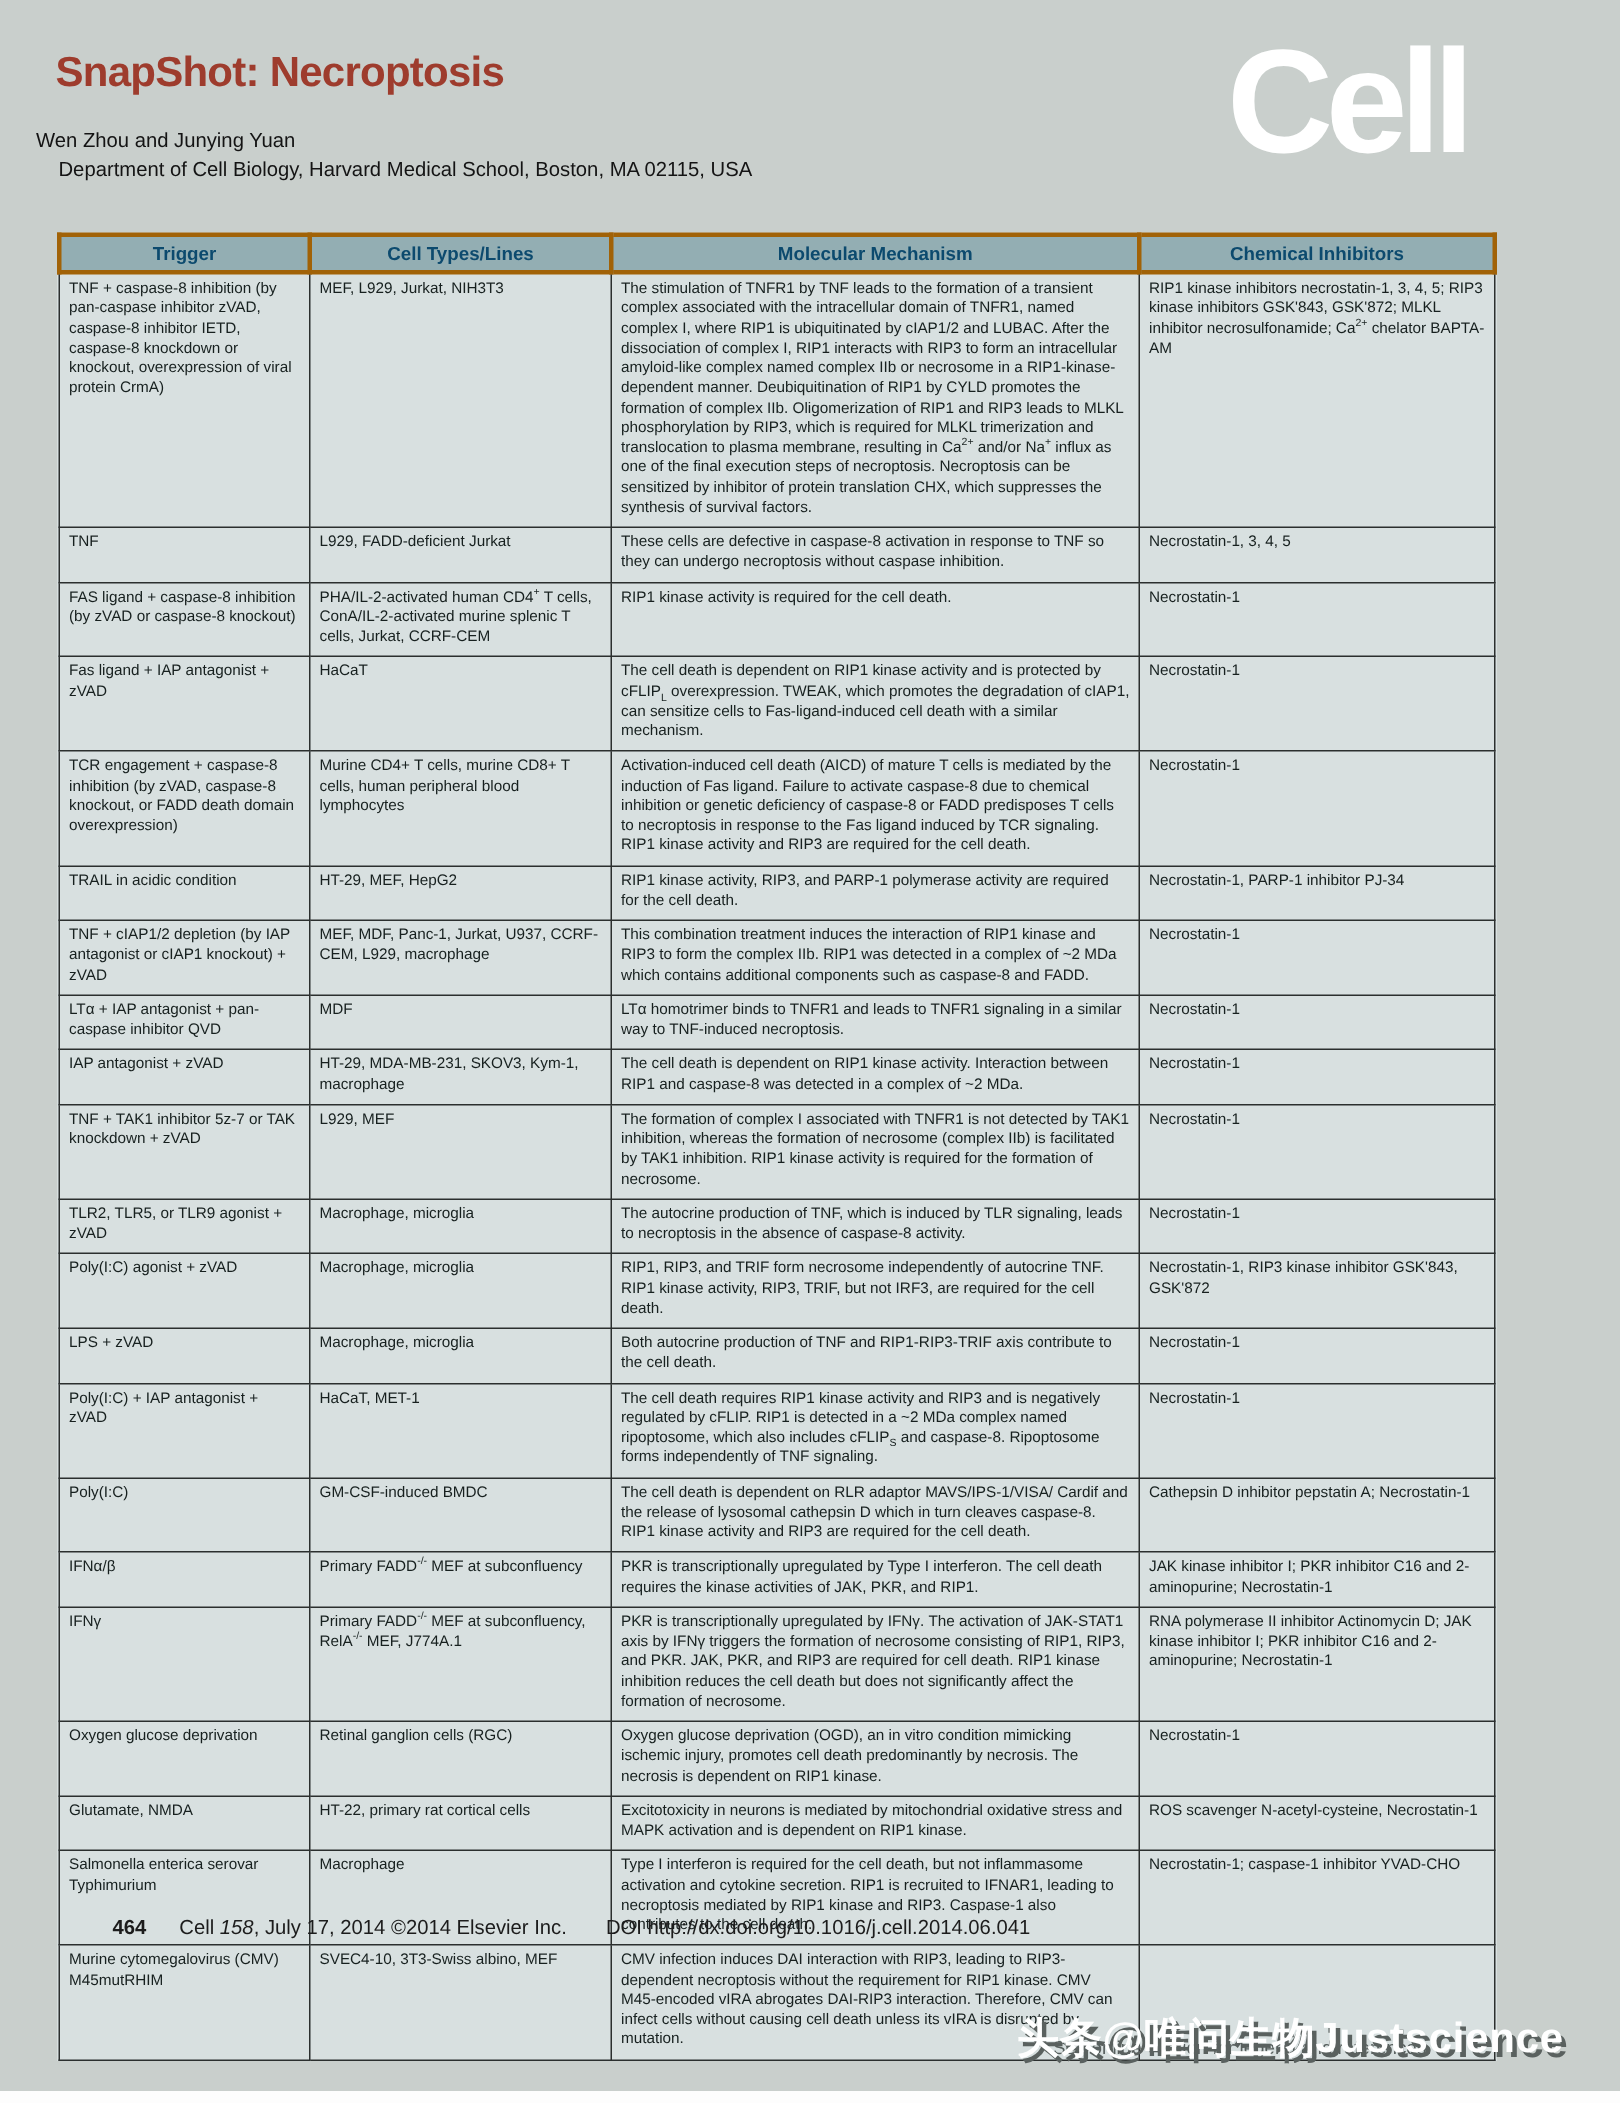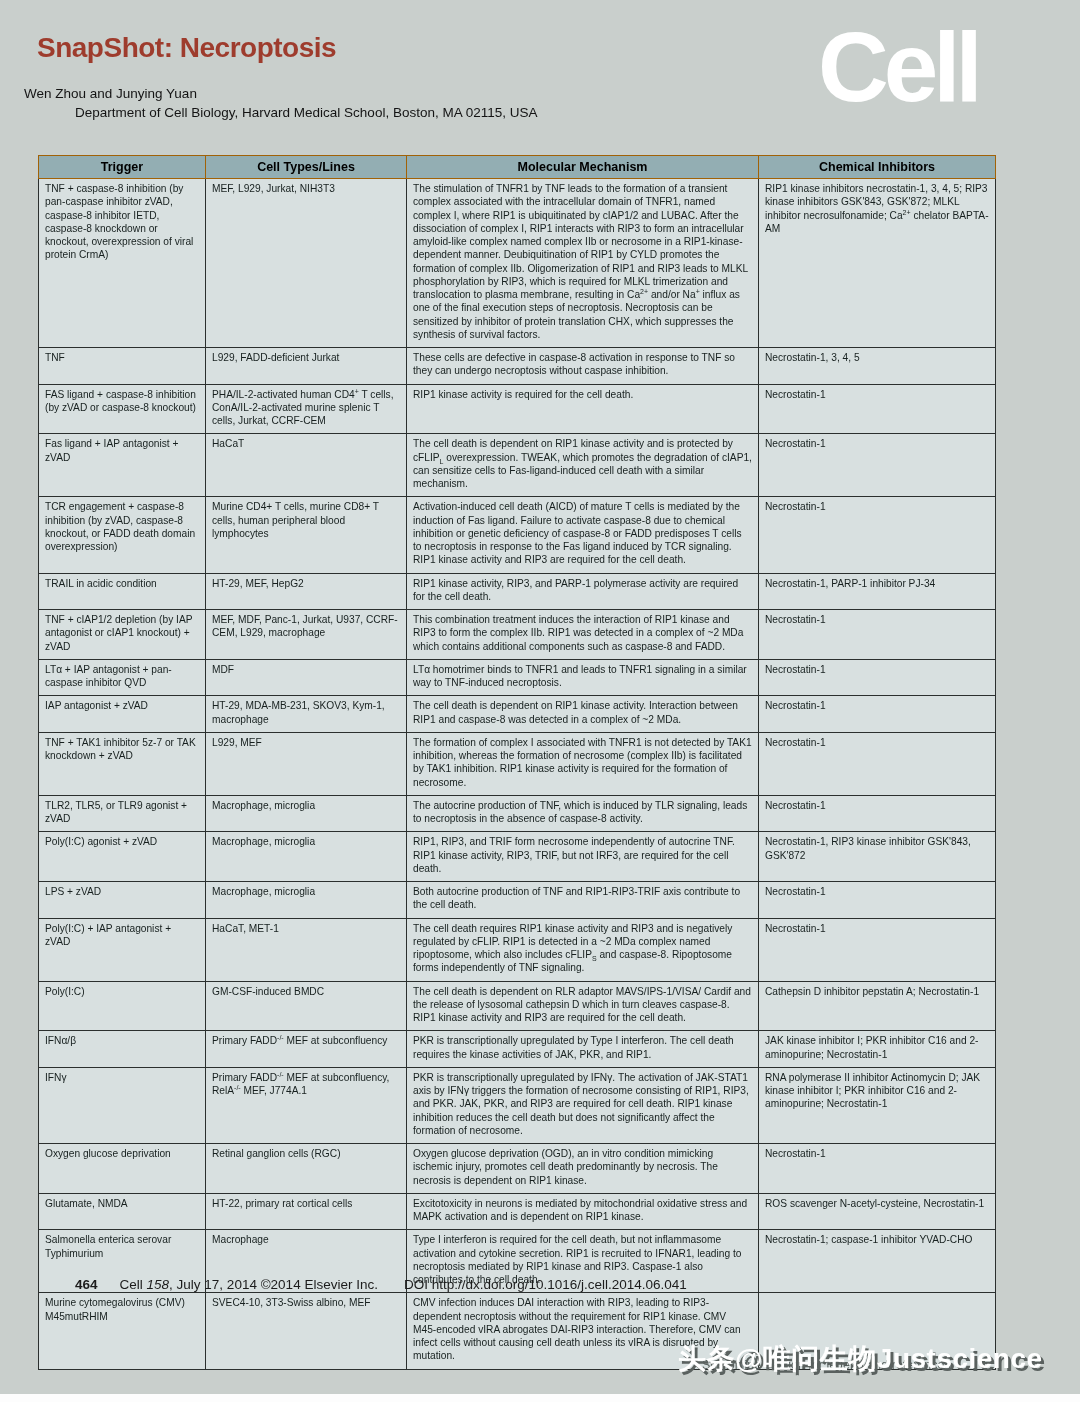--- a/index.html
+++ b/index.html
@@ -13,36 +13,36 @@
     position:absolute;left:37px;top:32px;
     font-size:28px;font-weight:bold;letter-spacing:-0.5px;
     color:#9e3c2d;margin:0;
   }
   .authors{
     position:absolute;left:24px;top:86px;
     font-size:13.5px;color:#141414;
   }
   .affiliation{
     position:absolute;left:39px;top:105px;
-    font-size:13.5px;color:#141414;margin-left:36px;
+    font-size:13.5px;color:#141414;
   }
   .journal-logo{
     position:absolute;left:818px;top:14px;
     font-size:98px;font-weight:bold;letter-spacing:-5px;
     color:#ffffff;line-height:1.1;
   }
   table.snap{
     position:absolute;left:38px;top:155px;width:957px;
     border-collapse:collapse;table-layout:fixed;
     background:#d8e0e0;
     border:1.5px solid #2b2f2e;
   }
   table.snap th{
-    background:#93aeb3;color:#000000;
-    border:1px solid #a16207;
+    background:#93aeb3;color:#0c4a6e;
+    border:3px solid #a16207;
     font-size:12.5px;font-weight:bold;text-align:center;
     padding:4px 2px;
   }
   table.snap td{
     border:1px solid #2b2f2e;
     vertical-align:top;
     font-size:10.2px;line-height:1.3;
     padding:3px 6px 6px 6px;
     color:#17201f;
     word-wrap:break-word;

